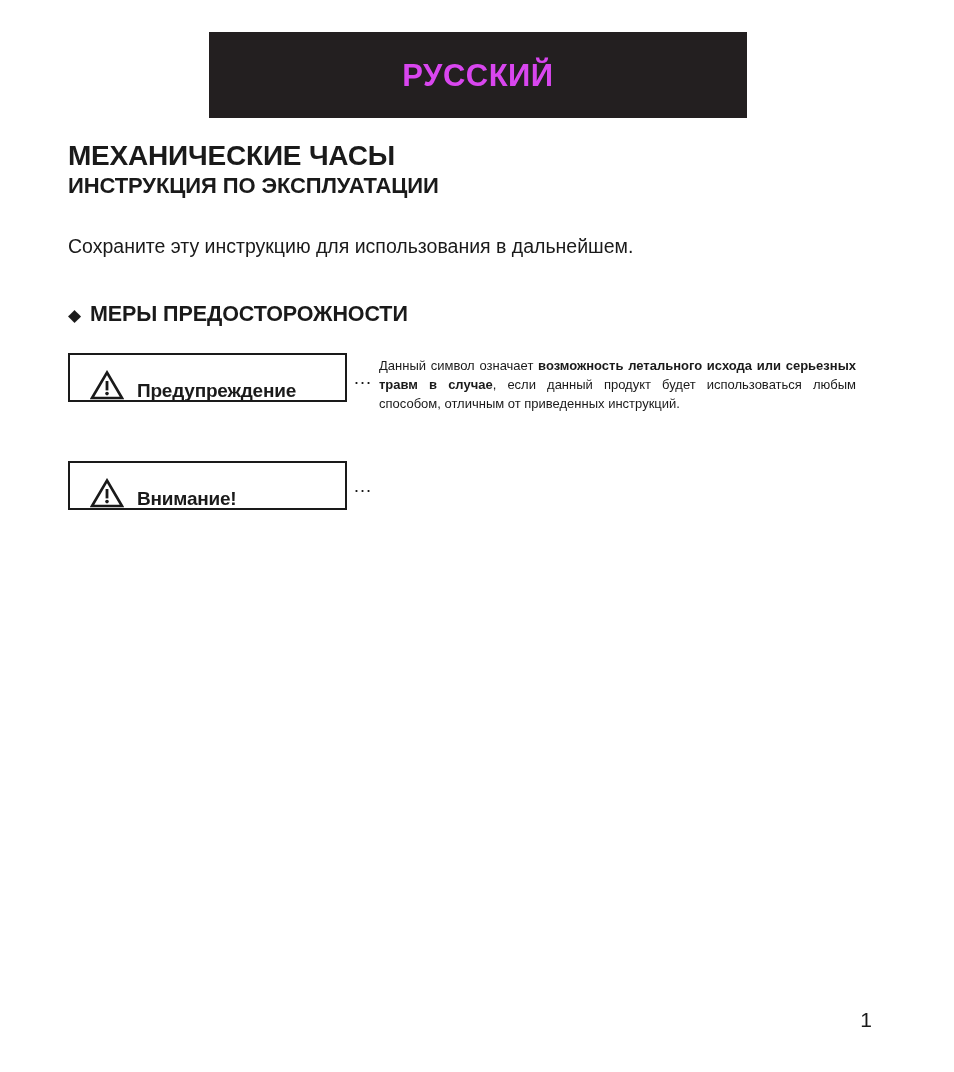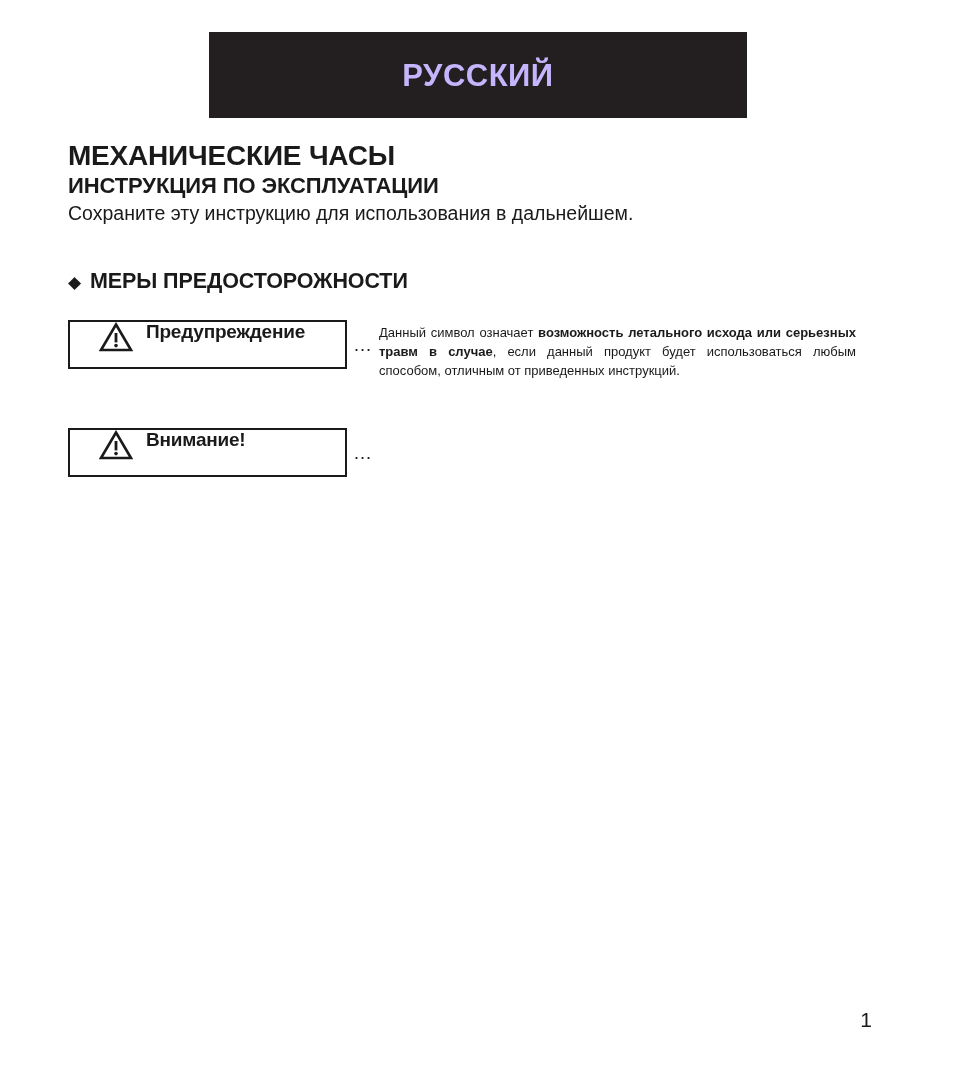--- a/index.html
+++ b/index.html
@@ -22,21 +22,21 @@
     left: 209px;
     top: 32px;
     width: 538px;
     height: 86px;
     background: #231f20;
     display: flex;
     align-items: center;
     justify-content: center;
   }
   .lang-bar-label {
-    color: #c4b5fd;
+    color: #d946ef;
     font-size: 31px;
     font-weight: bold;
     letter-spacing: 0.5px;
     line-height: 1;
   }
 
   
   .doc {
     position: absolute;
     left: 68px;
@@ -61,20 +61,21 @@
 
   .body-par {
     font-size: 19.5px;
     line-height: 1.45;
     margin: 0;
     text-align: justify;
     text-justify: inter-word;
   }
   .body-par.no-justify {
     text-align: left;
+    margin-top: 33px;
   }
 
   
   .section-head {
     margin-top: 42px;
     margin-bottom: 6px;
     font-size: 21.5px;
     font-weight: bold;
     letter-spacing: -0.1px;
     display: flex;
@@ -94,23 +95,23 @@
   }
   .warn-row.first { margin-top: 26px; }
   .warn-row.second { margin-top: 48px; }
 
   .warn-label-box {
     box-sizing: border-box;
     width: 279px;
     height: 49px;
     border: 2px solid #1a1a1a;
     display: flex;
-    align-items: flex-start;
+    align-items: flex-end;
     flex: none;
-    padding-left: 29px;
+    padding-left: 20px;
     gap: 13px;
     background: #ffffff;
   }
   .warn-tri {
     flex: none;
     width: 34px;
     height: 30px;
     display: block;
   }
   .warn-label-text {

